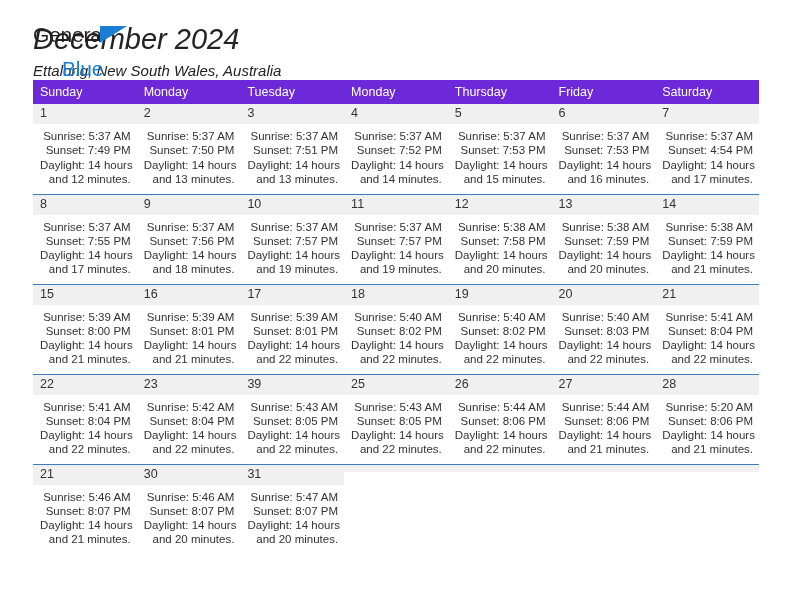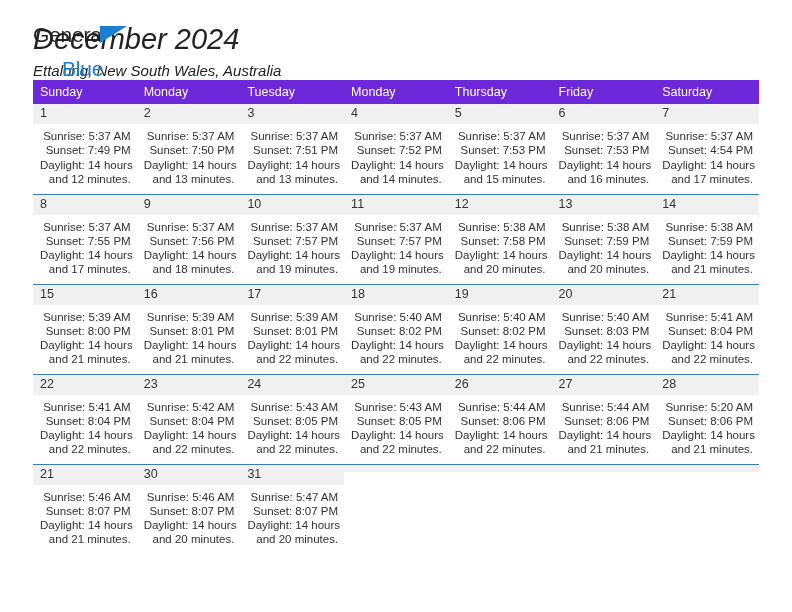--- a/index.html
+++ b/index.html
@@ -374,21 +374,21 @@
           <td>
             <div class="daynum">23</div>
             <div class="details">
               <div>Sunrise: 5:42 AM</div>
               <div>Sunset: 8:04 PM</div>
               <div>Daylight: 14 hours</div>
               <div>and 22 minutes.</div>
             </div>
           </td>
           <td>
-            <div class="daynum">24</div>
+            <div class="daynum">39</div>
             <div class="details">
               <div>Sunrise: 5:43 AM</div>
               <div>Sunset: 8:05 PM</div>
               <div>Daylight: 14 hours</div>
               <div>and 22 minutes.</div>
             </div>
           </td>
           <td>
             <div class="daynum">25</div>
             <div class="details">

